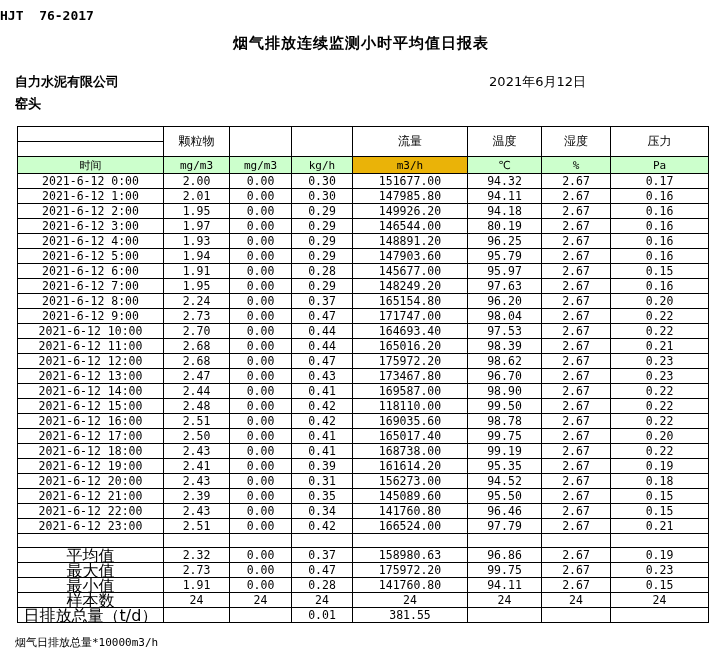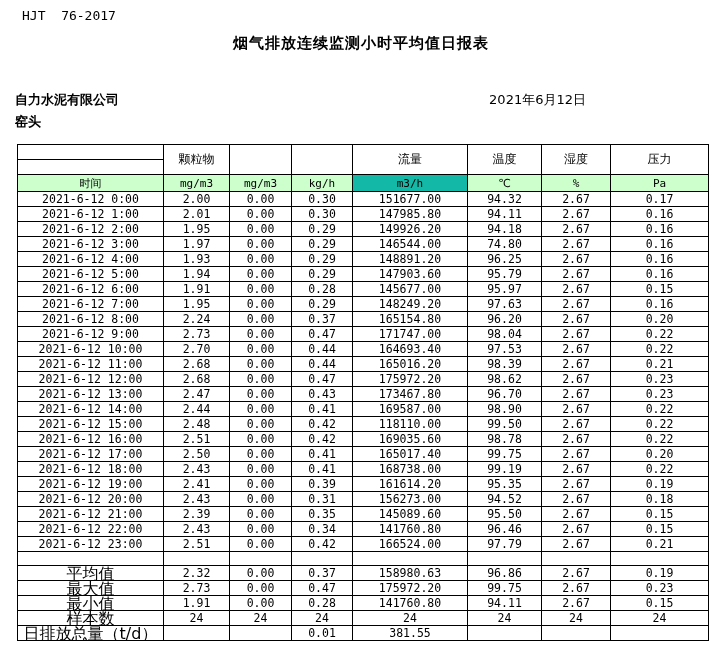--- a/index.html
+++ b/index.html
@@ -5,35 +5,35 @@
   html, body {
     margin: 0; padding: 0;
     width: 722px; height: 655px;
     background: #ffffff;
     color: #000000;
     font-family: "DejaVu Sans", sans-serif;
     overflow: hidden;
   }
   .std-code {
     padding-top: 8px;
-    margin-left: 22px;
+    margin-left: 0;
     font-family: "DejaVu Sans Mono", monospace;
-    font-weight: normal;
+    font-weight: bold;
     font-size: 13px;
     white-space: pre;
   }
   .report-title {
     margin-top: 11px;
     text-align: center;
     font-size: 15px;
     font-weight: bold;
     letter-spacing: 1px;
   }
   .meta-row {
-    margin: 38px 0 0 15px;
+    margin: 20px 0 0 15px;
     display: flex;
     justify-content: space-between;
     align-items: baseline;
   }
   .company { font-size: 13px; font-weight: bold; }
   .date { font-size: 13px; margin-right: 136px; }
   .station { margin: 4px 4px 0 15px; font-size: 13px; font-weight: bold; }
 
   table.report {
     margin: 13px 0 0 17px;
@@ -101,21 +101,21 @@
       <td rowspan="2">压力</td>
     </tr>
     <tr class="h1">
       <td class="timecol"></td>
     </tr>
     <tr class="units">
       <td style="background: rgb(204, 255, 204);">时间</td>
       <td style="background: rgb(204, 255, 204);">mg/m3</td>
       <td style="background: rgb(204, 255, 204);">mg/m3</td>
       <td style="background: rgb(204, 255, 204);">kg/h</td>
-      <td style="background: #14b8a6; margin-left: 18px;">m3/h</td>
+      <td style="background: #eab308; margin-left: 18px;">m3/h</td>
       <td style="background: rgb(204, 255, 204);">℃</td>
       <td style="background: rgb(204, 255, 204);">%</td>
       <td style="background: rgb(204, 255, 204);">Pa</td>
     </tr>
   </thead>
   <tbody>
       <tr>
         <td>2021-6-12 0:00</td>
         <td>2.00</td>
         <td>0.00</td>
@@ -144,21 +144,21 @@
         <td>94.18</td>
         <td>2.67</td>
         <td>0.16</td>
       </tr>
       <tr>
         <td>2021-6-12 3:00</td>
         <td>1.97</td>
         <td>0.00</td>
         <td>0.29</td>
         <td>146544.00</td>
-        <td>74.80</td>
+        <td>80.19</td>
         <td>2.67</td>
         <td>0.16</td>
       </tr>
       <tr>
         <td>2021-6-12 4:00</td>
         <td>1.93</td>
         <td>0.00</td>
         <td>0.29</td>
         <td>148891.20</td>
         <td>96.25</td>

